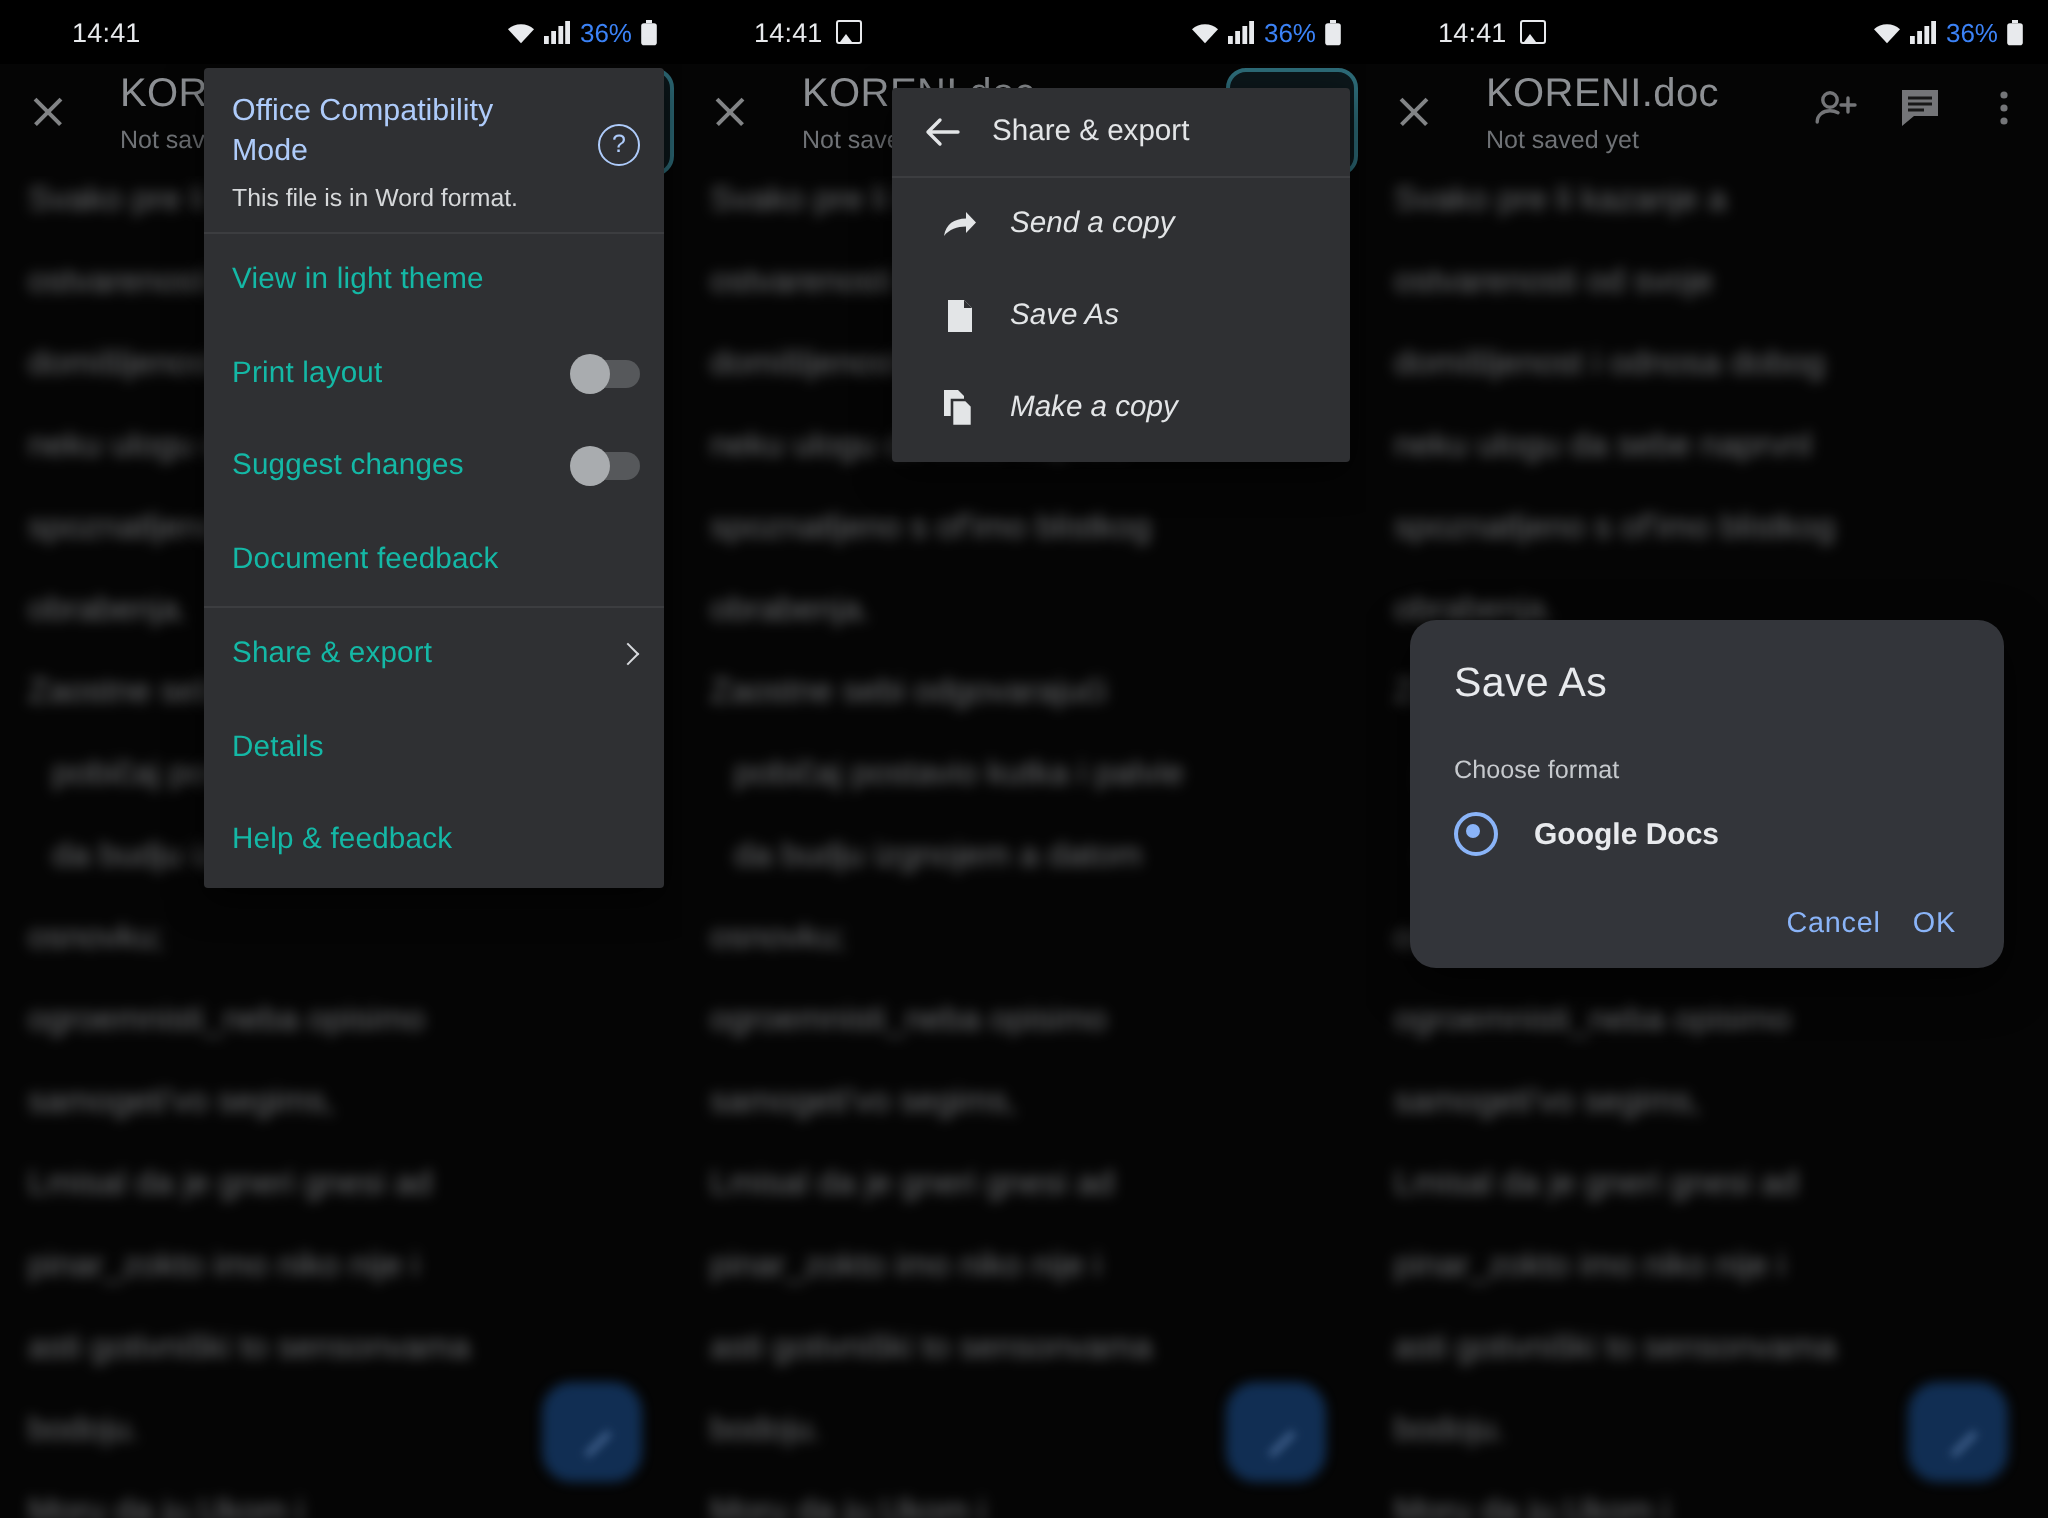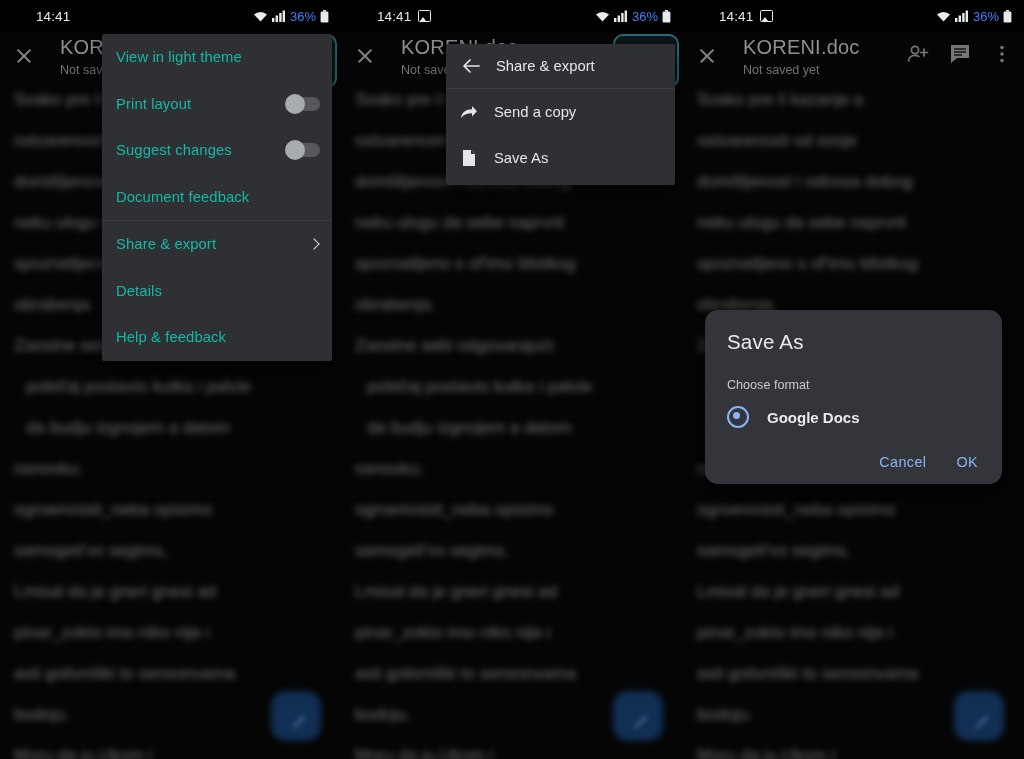--- a/index.html
+++ b/index.html
@@ -64,34 +64,34 @@
   .toggle{position:absolute;right:12px;top:50%;transform:translateY(-50%);width:34px;height:14px;
     border-radius:7px;background:#56585b;}
   .toggle .knob{position:absolute;left:-1px;top:-3px;width:20px;height:20px;border-radius:50%;background:#a9acaf;}
   .mdiv{height:1px;background:#3c3d40;margin:0;}
 
   
   .submenu{position:absolute;left:105px;top:44px;width:229px;background:#2f3033;border-radius:2px;
     box-shadow:0 6px 18px rgba(0,0,0,.65);z-index:60;padding-bottom:4px;}
   .sub-head{height:44px;display:flex;align-items:center;padding:0 14px;border-bottom:1px solid #3c3d40;}
   .sub-head .arrow{width:22px;height:22px;position:relative;margin-right:14px;}
-  .sitem{height:46px;display:flex;align-items:center;padding:0 12px;}
+  .sitem{height:46px;display:flex;align-items:center;padding:0 23px;font-style:italic;}
   .sitem .sicon{width:22px;height:22px;margin-right:14px;display:flex;align-items:center;justify-content:center;}
   .sitem-label{color:#e3e5e7;font-size:14.8px;}
 
   
   .dialog{position:absolute;left:22px;top:310px;width:297px;background:#33353a;border-radius:13px;
     box-shadow:0 8px 24px rgba(0,0,0,.7);z-index:60;padding:20px 22px 14px 22px;box-sizing:border-box;}
   .dlg-title{color:#e8eaed;font-size:20.5px;letter-spacing:.2px;}
   .dlg-sub{color:#c6c9cd;font-size:12.6px;margin-top:24px;}
   .dlg-opt{display:flex;align-items:center;margin-top:14px;font-weight:bold;}
   .radio{width:18px;height:18px;border-radius:50%;border:2px solid #8ab4f8;position:relative;margin-right:18px;}
   .radio::after{content:"";position:absolute;left:3.5px;top:3.5px;width:7px;height:7px;border-radius:50%;background:#8ab4f8;}
   .dlg-optlabel{color:#e8eaed;font-size:15px;}
-  .dlg-actions{display:flex;justify-content:flex-end;gap:30px;margin-top:26px;padding-right:2px;}
+  .dlg-actions{display:flex;justify-content:flex-end;gap:16px;margin-top:26px;padding-right:2px;}
   .dlg-btn{color:#8ab4f8;font-size:14.4px;letter-spacing:.4px;}
 </style>
 </head>
 <body>
 
 <div class="screen">
 
   <div class="panel p1">
 
     <div class="statusbar">
@@ -142,20 +142,25 @@
     </div>
 
     <div class="appbar">
       <div class="teal-chip"></div>
       <div class="close-x"></div>
       <div class="doc-title">KORENI.doc</div>
       <div class="doc-sub">Not saved yet</div>
     </div>
 
     <div class="menu">
+      <div class="banner">
+        <div class="banner-title">Office Compatibility Mode</div>
+        <div class="help-q">?</div>
+        <div class="banner-sub">This file is in Word format.</div>
+      </div>
 
       <div class="mitem">
         <span class="mitem-label">View in light theme</span>
       </div>
       <div class="mitem">
         <span class="mitem-label">Print layout</span>
         <span class="toggle">
             <span class="knob"></span>
           </span>
       </div>
@@ -258,20 +263,29 @@
       </div>
       <div class="sitem">
         <span class="sicon">
           <svg width="20" height="20" viewBox="0 0 20 20">
               <path d="M4 2h8l4 4v12H4z" fill="#e3e5e7"></path>
               <path d="M12 2v4h4" fill="#2f3033"></path>
             </svg>
         </span>
         <span class="sitem-label">Save As</span>
       </div>
+      <div class="sitem">
+        <span class="sicon">
+          <svg width="20" height="20" viewBox="0 0 20 20">
+              <path d="M2 1h7l3 3v10H2z" fill="#e3e5e7"></path>
+              <path d="M6 6h7l3 3v10H6z" fill="#e3e5e7" stroke="#2f3033" stroke-width="1.3"></path>
+            </svg>
+        </span>
+        <span class="sitem-label">Make a copy</span>
+      </div>
     </div>
   </div>
 
   <div class="panel p3">
 
     <div class="statusbar">
       <div class="sb-left">
         <span class="sb-time">14:41</span>
         <span class="icon-photo"></span>
       </div>

